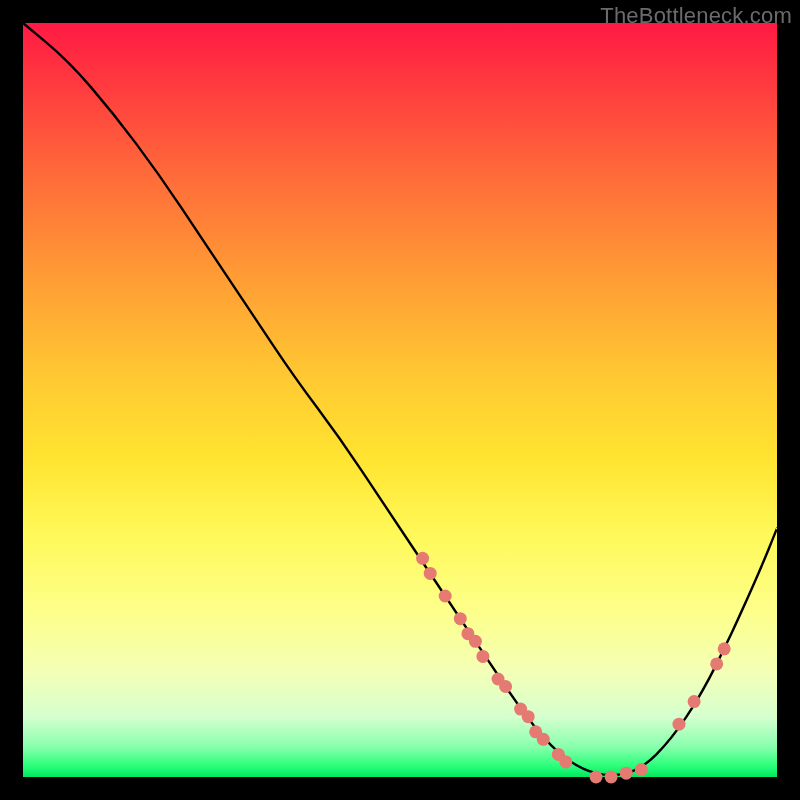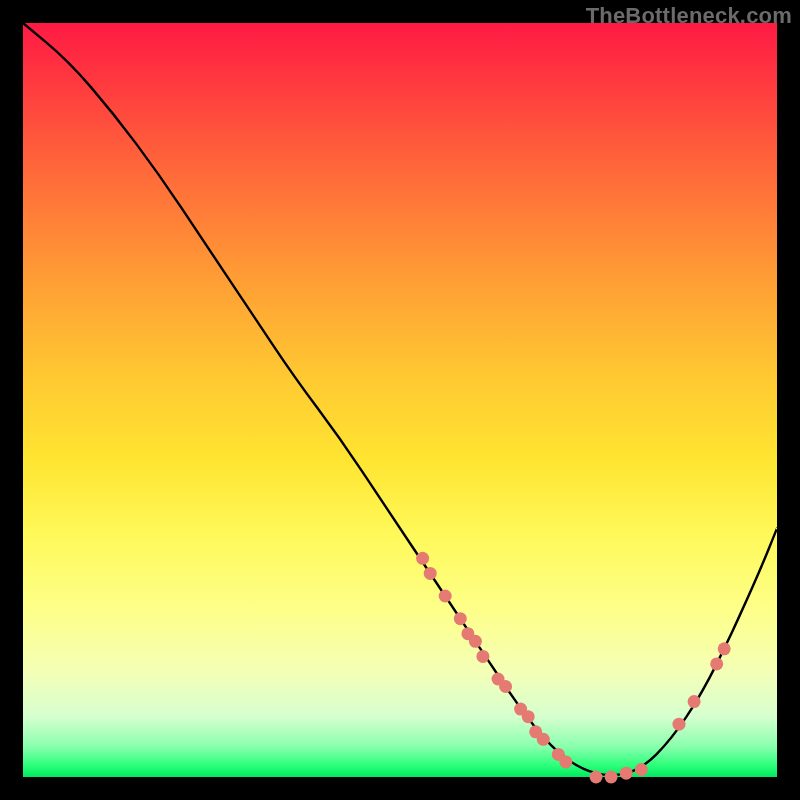--- a/index.html
+++ b/index.html
@@ -32,21 +32,21 @@
       #2bff7a 98.5%,
       #00e85e 100%
     );
   }
   .watermark {
     position: absolute;
     top: 3px;
     right: 8px;
     color: #6b6b6b;
     font-size: 22px;
-    font-weight: 700;
+    font-weight: 400;
     letter-spacing: 0.2px;
     z-index: 10;
   }
   svg.curve {
     position: absolute;
     left: 0;
     top: 0;
     width: 754px;
     height: 754px;
     overflow: visible;

